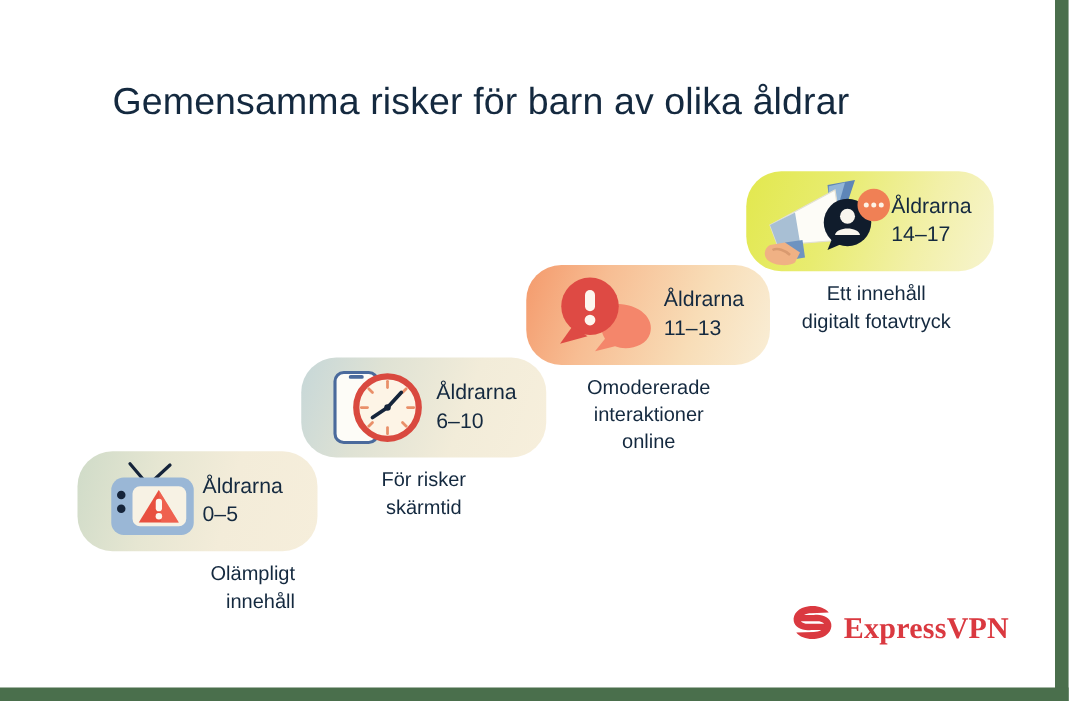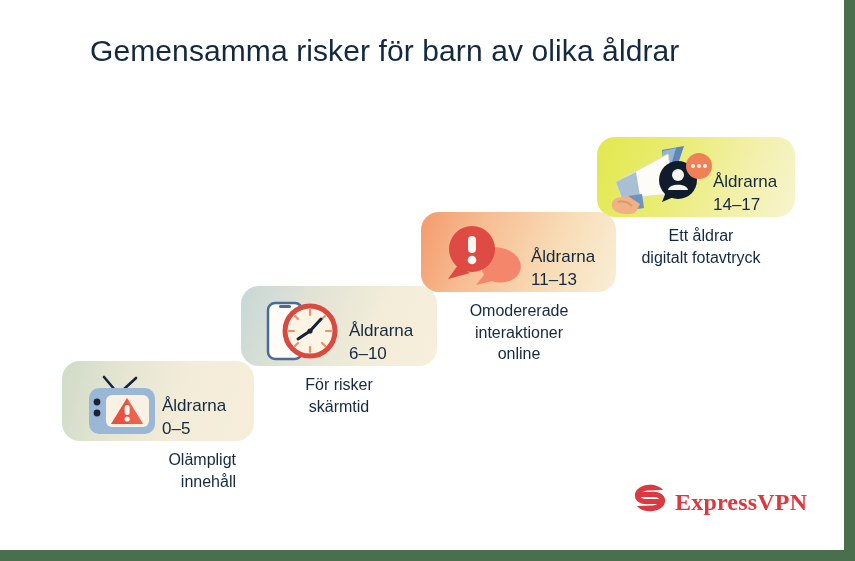--- a/index.html
+++ b/index.html
@@ -36,41 +36,41 @@
     bottom: 0;
     width: 855px;
     height: 11px;
     background: #4a6f4c;
   }
 
   
   .title {
     position: absolute;
     left: 90px;
-    top: 33px;
+    top: 64px;
     width: 700px;
     font-size: 30px;
     font-weight: 400;
     color: #14293f;
     letter-spacing: 0.1px;
     line-height: 1.2;
     white-space: nowrap;
   }
 
   
   .stair {
     position: absolute;
   }
   .card {
     position: absolute;
     left: 0;
     top: 0;
     display: flex;
-    align-items: flex-end;
-    border-radius: 18px;
+    align-items: center;
+    border-radius: 28px;
     box-sizing: border-box;
     overflow: hidden;
   }
   .card .icon-wrap {
     flex: 0 0 auto;
     display: flex;
     align-items: center;
     justify-content: center;
   }
   .card .age {
@@ -146,21 +146,21 @@
 
           <circle cx="93" cy="24" r="13" fill="#f08055"></circle>
           <circle cx="87" cy="24" r="2" fill="#fdf3e6"></circle>
           <circle cx="93" cy="24" r="2" fill="#fdf3e6"></circle>
           <circle cx="99" cy="24" r="2" fill="#fdf3e6"></circle>
         </svg>
       </div>
       <div class="age">Åldrarna
 14–17</div>
     </div>
-    <div class="caption" style="left:24px; top:88px; width:160px;">Ett åldrar
+    <div class="caption" style="left:24px; top:88px; width:160px;">Ett innehåll
 digitalt fotavtryck</div>
   </div>
 
   <div class="stair" style="left:421px; top:212px;">
     <div class="card card-2" style="width:195px; height:80px; padding-left:14px;">
       <div class="icon-wrap" style="width:96px; height:72px;">
         <svg width="94" height="70" viewBox="0 0 94 70">
 
           <path d="M56 26 C76 26 88 38 84 50 C81 60 66 64 56 60 L40 64 L48 54 C42 44 44 28 56 26 Z" fill="#f4866b"></path>
 

